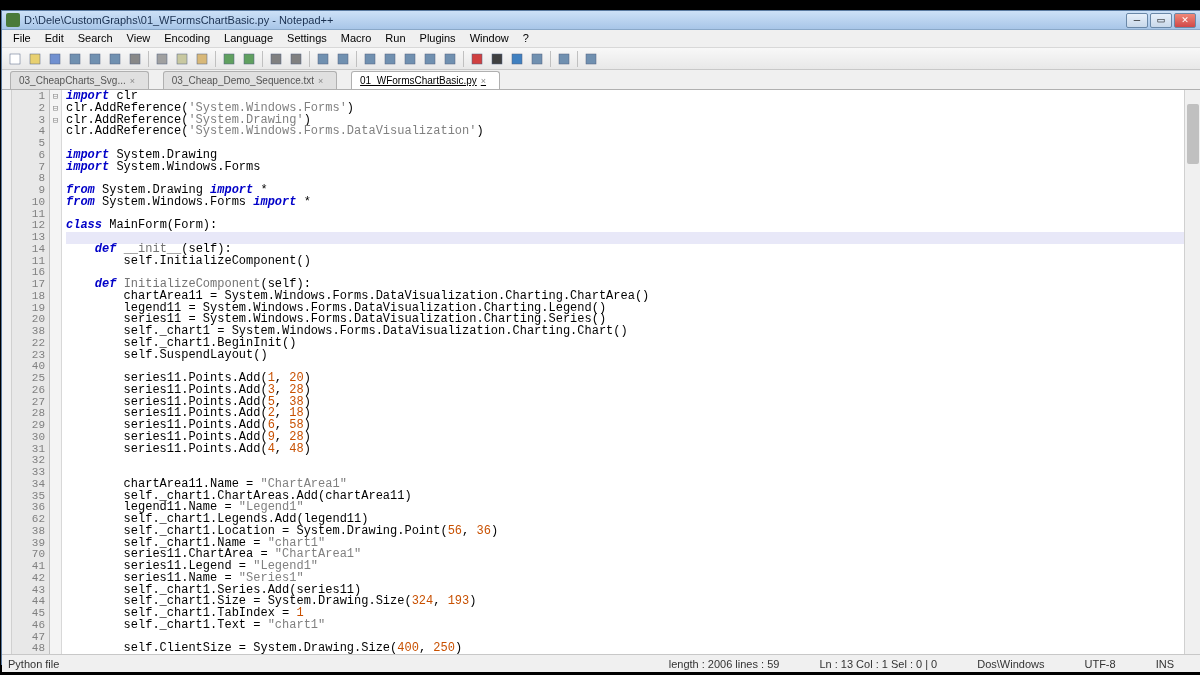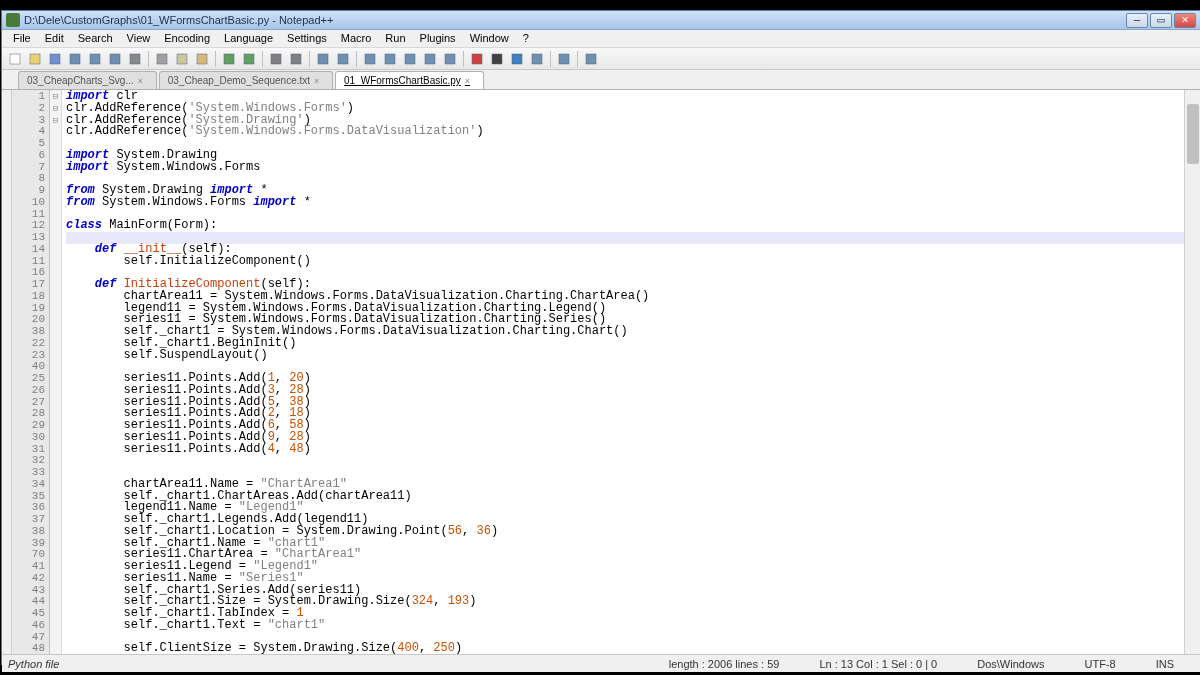--- a/index.html
+++ b/index.html
@@ -9,39 +9,39 @@
 .titlebar-icon { width: 14px; height: 14px; background: #4a7a3a; margin-right: 4px; border-radius: 2px; }
 .titlebar-text { flex: 1; color: #1a3050; font-size: 11px; }
 .win-controls { display: flex; gap: 2px; }
 .win-btn { width: 22px; height: 15px; border: 1px solid #6a88a8; background: linear-gradient(to bottom, #e8f0fa, #c8d8ea); border-radius: 2px; display: flex; align-items: center; justify-content: center; font-size: 9px; cursor: pointer; }
 .win-btn.close { background: linear-gradient(to bottom, #f08878, #d04848); color: #fff; }
 .menubar { height: 18px; background: #f0f0f0; display: flex; align-items: flex-start; padding: 0 4px; border-bottom: 1px solid #d8d8d8; }
 .menu-item { padding: 2px 7px; cursor: pointer; font-size: 11px; color: #000; }
 .toolbar { height: 22px; background: linear-gradient(to bottom, #f8f8f8, #e8e8e8); display: flex; align-items: center; padding: 0 4px; gap: 2px; border-bottom: 1px solid #c8c8c8; }
 .tool-btn { width: 18px; height: 18px; border: 1px solid transparent; display: flex; align-items: center; justify-content: center; cursor: pointer; border-radius: 2px; }
 .tool-sep { width: 1px; height: 16px; background: #c0c0c0; margin: 0 2px; }
-.tabbar { height: 20px; background: #f0f0f0; display: flex; align-items: flex-end; padding: 0 16px; border-bottom: 1px solid #b0b0b0; }
+.tabbar { height: 20px; background: #f0f0f0; display: flex; align-items: flex-end; padding: 0 8px; border-bottom: 1px solid #b0b0b0; gap: 12px; }
 .tab { height: 18px; padding: 2px 8px; background: #e0e0e0; border: 1px solid #b0b0b0; border-bottom: none; margin-right: 2px; display: flex; align-items: center; gap: 4px; cursor: pointer; font-size: 10px; color: #555; border-radius: 3px 3px 0 0; }
 .tab.active { background: #fff; color: #000; text-decoration: underline; }
 .tab-close { width: 10px; height: 10px; font-size: 9px; cursor: pointer; color: #888; }
 .editor-container { display: flex; height: 564px; background: #fff; position: relative; }
 .margin-col { width: 10px; background: #f0f0f0; border-right: 1px solid #d0d0d0; }
 .gutter { width: 38px; background: #e8e8e8; border-right: 1px solid #c0c0c0; text-align: right; padding-right: 4px; font-family: "Courier New", monospace; font-size: 11px; color: #808080; line-height: 11.75px; padding-top: 1px; }
 .fold-col { width: 12px; background: #f4f4f4; border-right: 1px solid #d8d8d8; font-family: monospace; font-size: 9px; color: #888; line-height: 11.75px; padding-top: 1px; text-align: center; }
 .code-area { flex: 1; font-family: "Courier New", monospace; font-size: 12px; line-height: 11.75px; padding: 1px 4px; white-space: pre; overflow: hidden; position: relative; }
 .code-line { height: 11.75px; }
 .code-line.current { background: #e8e8f8; }
 .kw { color: #0000c8; font-weight: bold; font-style: italic; }
 .str { color: #808080; }
 .num { color: #c85000; }
-.def-name { color: #c2410c; }
+.def-name { color: #737373; }
 .scrollbar-v { position: absolute; right: 0; top: 0; width: 16px; height: 100%; background: #f0f0f0; border-left: 1px solid #d0d0d0; }
 .scrollbar-v::before { content: ""; position: absolute; top: 14px; left: 2px; width: 12px; height: 60px; background: #c0c0c0; border-radius: 2px; }
 .statusbar { height: 18px; background: #f0f0f0; border-top: 1px solid #c8c8c8; display: flex; align-items: center; padding: 0 6px; font-size: 11px; color: #333; }
-.status-left { flex: 0 0 auto; font-style: italic; }
+.status-left { flex: 0 0 auto; }
 .status-spacer { flex: 1; }
 .status-seg { padding: 0 20px; }
 svg.ico { width: 14px; height: 14px; }
 </style>
 </head>
 <body>
 
 <div class="desktop">
 
   <div class="titlebar">
@@ -262,21 +262,21 @@
         <div>27</div>
         <div>28</div>
         <div>29</div>
         <div>30</div>
         <div>31</div>
         <div>32</div>
         <div>33</div>
         <div>34</div>
         <div>35</div>
         <div>36</div>
-        <div>37</div>
+        <div>62</div>
         <div>38</div>
         <div>39</div>
         <div>70</div>
         <div>41</div>
         <div>42</div>
         <div>43</div>
         <div>44</div>
         <div>45</div>
         <div>46</div>
         <div>47</div>

